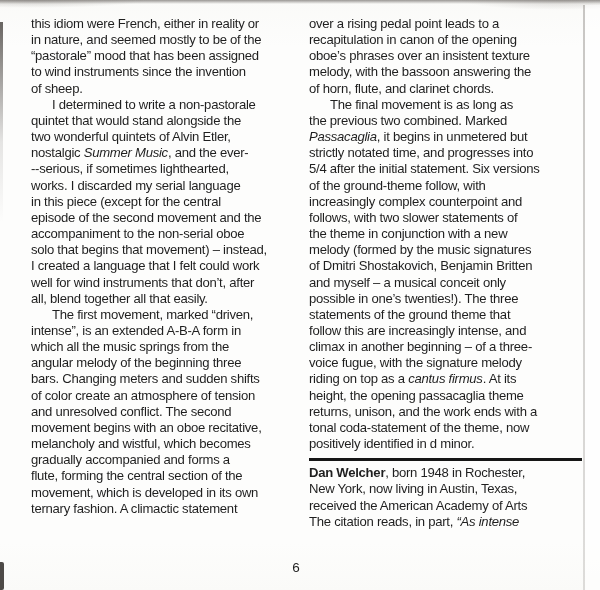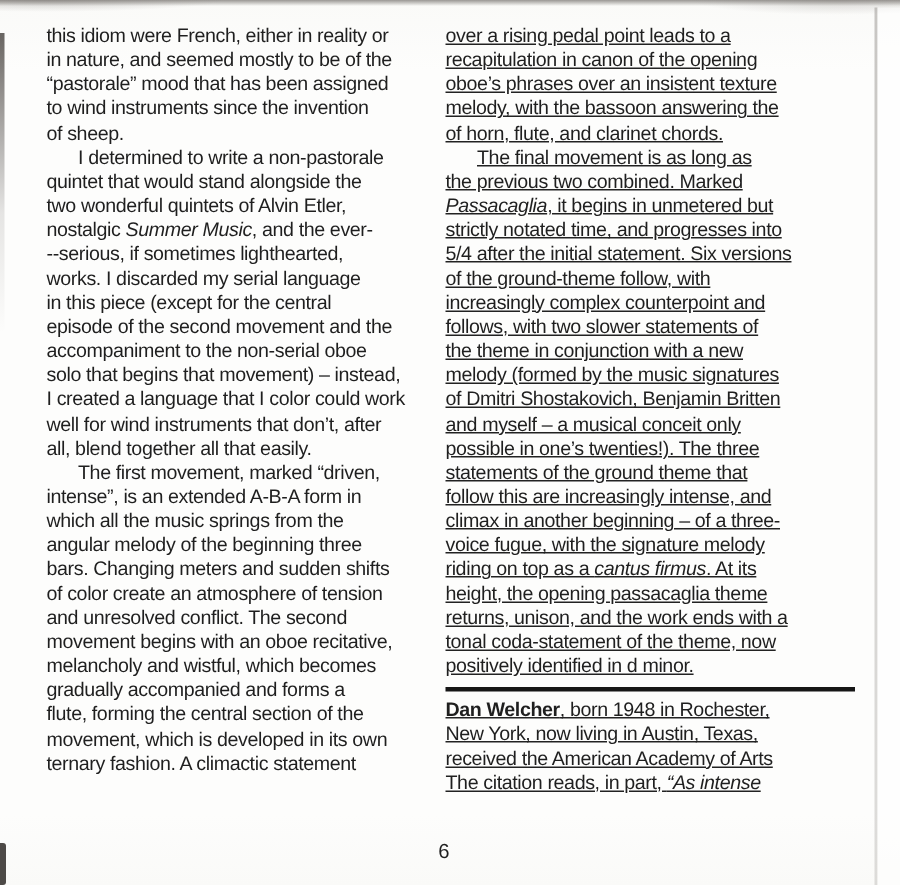--- a/index.html
+++ b/index.html
@@ -62,25 +62,25 @@
     top: 5px; left: 585px;
     width: 15px; height: 585px;
     background: rgba(255,255,255,0.5);
   }
   
   .columns {
     position: absolute;
     top: 16px;
     left: 31px;
     display: flex;
-    gap: 0;
+    gap: 12px;
   }
   .column { }
   .col-left  { width: 266px; }
-  .col-right { width: 273px; text-decoration: underline; }
+  .col-right { width: 273px; }
   .line {
     font-size: 13.1px;
     line-height: 16.15px;
     letter-spacing: -0.26px;
     white-space: nowrap;
     color: #1f1f1f;
   }
   .line.indent { padding-left: 21px; }
   .line span.i { font-style: italic; }
   .line span.b { font-weight: bold; }
@@ -122,21 +122,21 @@
         <div class="line indent"><span class="">I determined to write a non-pastorale</span></div>
         <div class="line"><span class="">quintet that would stand alongside the</span></div>
         <div class="line"><span class="">two wonderful quintets of Alvin Etler,</span></div>
         <div class="line"><span class="">nostalgic </span><span class="i ">Summer Music</span><span class="">, and the ever-</span></div>
         <div class="line"><span class="">--serious, if sometimes lighthearted,</span></div>
         <div class="line"><span class="">works. I discarded my serial language</span></div>
         <div class="line"><span class="">in this piece (except for the central</span></div>
         <div class="line"><span class="">episode of the second movement and the</span></div>
         <div class="line"><span class="">accompaniment to the non-serial oboe</span></div>
         <div class="line"><span class="">solo that begins that movement) – instead,</span></div>
-        <div class="line"><span class="">I created a language that I color could work</span></div>
+        <div class="line"><span class="">I created a language that I felt could work</span></div>
         <div class="line"><span class="">well for wind instruments that don’t, after</span></div>
         <div class="line"><span class="">all, blend together all that easily.</span></div>
         <div class="line indent"><span class="">The first movement, marked “driven,</span></div>
         <div class="line"><span class="">intense”, is an extended A-B-A form in</span></div>
         <div class="line"><span class="">which all the music springs from the</span></div>
         <div class="line"><span class="">angular melody of the beginning three</span></div>
         <div class="line"><span class="">bars. Changing meters and sudden shifts</span></div>
         <div class="line"><span class="">of color create an atmosphere of tension</span></div>
         <div class="line"><span class="">and unresolved conflict. The second</span></div>
         <div class="line"><span class="">movement begins with an oboe recitative,</span></div>

